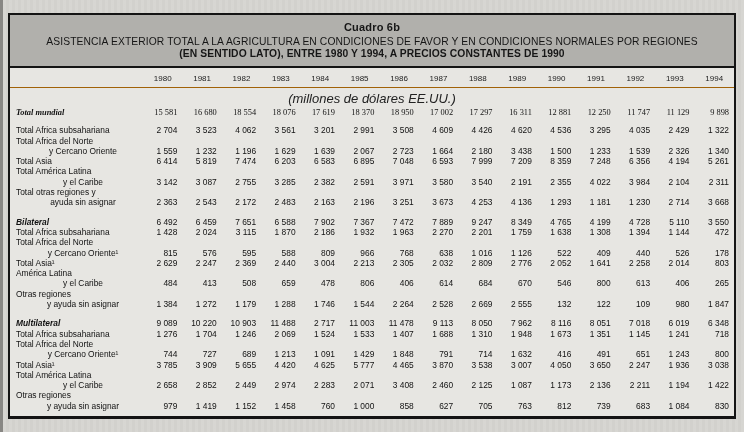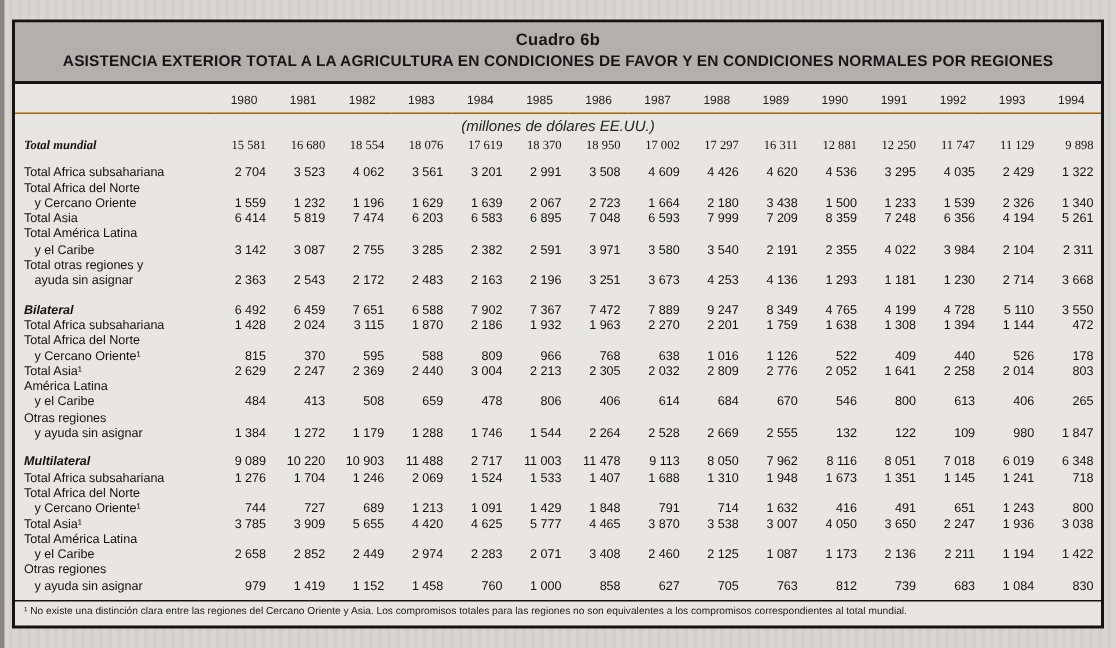--- a/index.html
+++ b/index.html
@@ -29,52 +29,52 @@
     background: #e7e6e2;
     overflow: hidden;
   }
   .title-block {
     background: #b1b0ac;
     border-bottom: 2px solid #141414;
     text-align: center;
     padding: 6px 10px 7px;
   }
   .title-num  { font-size: 11px;   font-weight: bold; letter-spacing: .2px; }
-  .title-main { font-size: 10.3px; font-weight: bold; margin-top: 3px; letter-spacing: .1px; }
+  .title-main { font-size: 10.3px; font-weight: normal; margin-top: 3px; letter-spacing: .1px; }
   .title-sub  { font-size: 10.3px; font-weight: bold; margin-top: 1px; letter-spacing: .1px; }
 
   table.data-table {
     width: 100%;
     border-collapse: collapse;
     table-layout: fixed;
   }
   col.label-col { width: 133px; }
   thead th {
     font-weight: normal;
     font-size: 8px;
     padding: 6px 2px 4px;
     text-align: center;
     border-bottom: 1px solid #a16207;
     color: #1c1c1c;
   }
   td.units {
     text-align: center;
     font-style: italic;
-    font-size: 10px;
+    font-size: 13px;
     padding: 3px 0 2px;
     color: #222;
   }
   td.label, td.val {
     font-size: 8.4px;
     line-height: 10.3px;
     vertical-align: bottom;
     color: #121212;
   }
   td.label { padding-left: 6px; white-space: nowrap; }
-  td.label .line2 { padding-left: 7px; }
+  td.label .line2 { padding-left: 7px; text-align: center; }
   td.val { text-align: right; padding-right: 5px; white-space: nowrap; }
   .section-head { font-weight: bold; font-style: italic; }
   tbody.sec0 tr:first-child td { padding-bottom: 7px; font-family: Liberation Serif, serif; }
   tbody.sec1 tr:first-child td, tbody.sec2 tr:first-child td { padding-top: 9px; }
   tbody.sec2 tr:last-child td { padding-bottom: 5px; }
 
   .footnote {
     border-top: 1.5px solid #141414;
     font-size: 6.8px;
     padding: 3px 6px 4px;
@@ -85,20 +85,21 @@
 <body>
 
 <div class="page">
   <div class="scan-edge"></div>
 
   <div class="frame">
 
     <div class="title-block">
       <div class="title-num">Cuadro 6b</div>
       <div class="title-main">ASISTENCIA EXTERIOR TOTAL A LA AGRICULTURA EN CONDICIONES DE FAVOR Y EN CONDICIONES NORMALES POR REGIONES</div>
+      <div class="title-sub">(EN SENTIDO LATO), ENTRE 1980 Y 1994, A PRECIOS CONSTANTES DE 1990</div>
     </div>
 
     <table class="data-table" id="data-table">
       <colgroup>
         <col class="label-col">
       </colgroup>
       <thead>
         <tr id="years-row">
           <th class="label-col"></th>
         <th>1980</th>
@@ -288,21 +289,21 @@
             <td class="val">1 394</td>
             <td class="val">1 144</td>
             <td class="val">472</td>
           </tr>
           <tr>
             <td class="label">
               <div>Total Africa del Norte</div>
               <div class="line2">y Cercano Oriente¹</div>
             </td>
             <td class="val">815</td>
-            <td class="val">370</td>
+            <td class="val">576</td>
             <td class="val">595</td>
             <td class="val">588</td>
             <td class="val">809</td>
             <td class="val">966</td>
             <td class="val">768</td>
             <td class="val">638</td>
             <td class="val">1 016</td>
             <td class="val">1 126</td>
             <td class="val">522</td>
             <td class="val">409</td>

